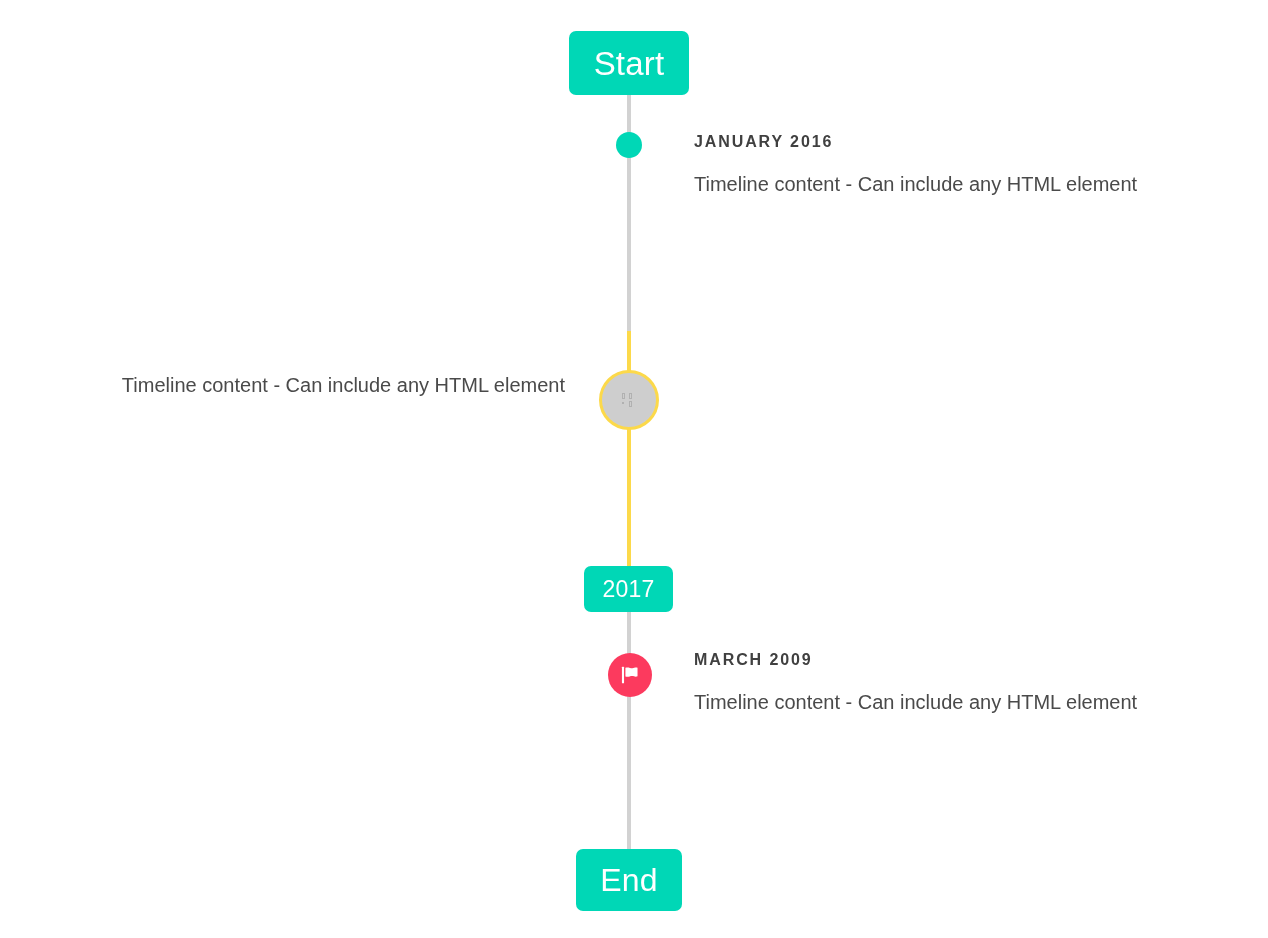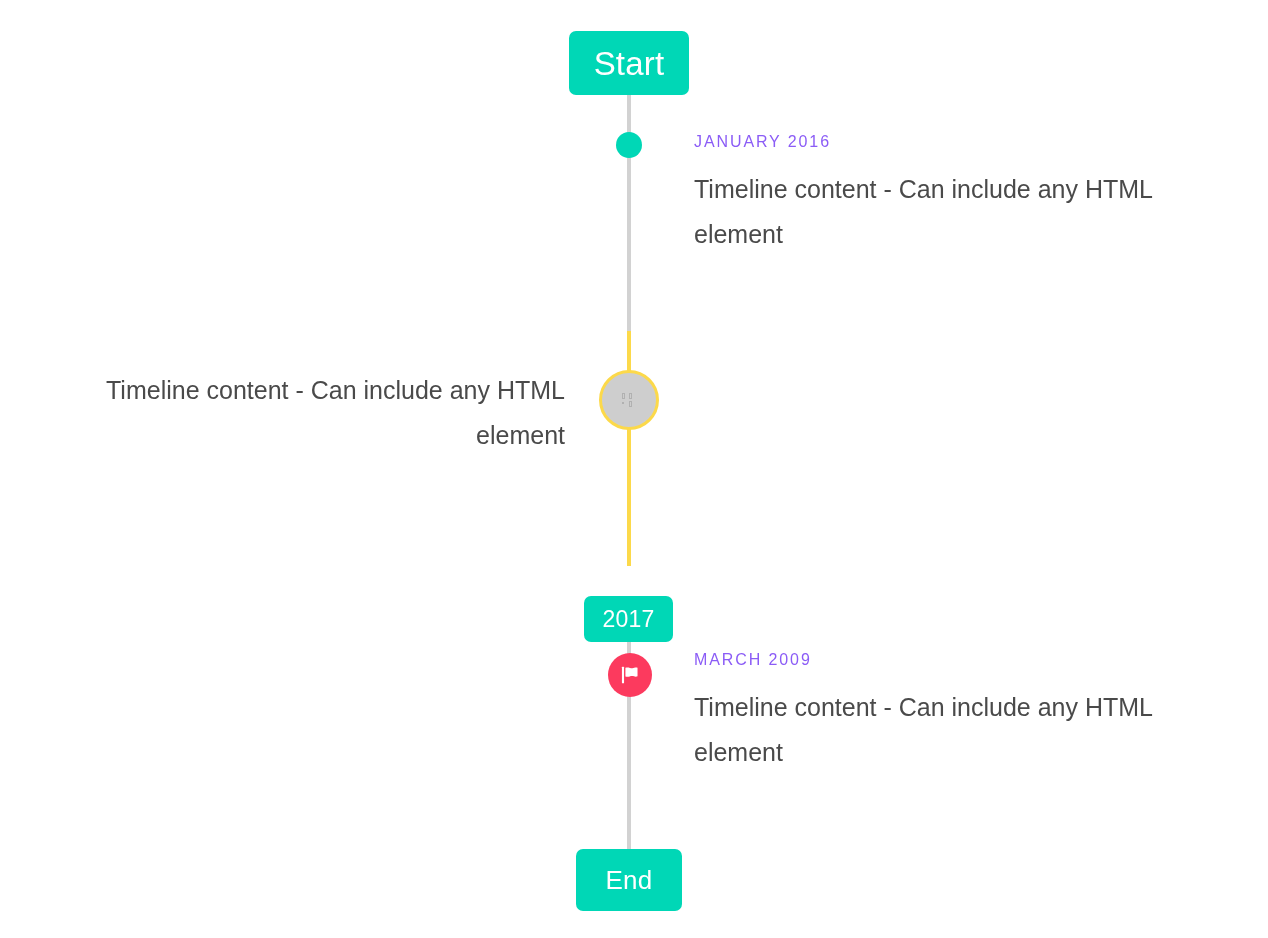--- a/index.html
+++ b/index.html
@@ -48,24 +48,24 @@
     cursor: pointer;
   }
   .pill-start {
     left: 569px; top: 31px;
     width: 120px; height: 64px;
     font-size: 33px;
   }
   .pill-end {
     left: 576px; top: 849px;
     width: 106px; height: 62px;
-    font-size: 26px;
+    font-size: 32px;
   }
   .pill-mid {
-    left: 584px; top: 596px;
+    left: 584px; top: 566px;
     width: 89px; height: 46px;
     font-size: 23px;
   }
 
   
   .marker {
     position: absolute;
     border-radius: 50%;
     box-sizing: border-box;
     cursor: pointer;
@@ -101,27 +101,27 @@
 
   
   .entry {
     position: absolute;
   }
   .entry-right { left: 694px; width: 540px; text-align: left; }
   .entry-left  { left: 25px;  width: 540px; text-align: right; }
 
   .entry-date {
     font-size: 16px;
-    font-weight: normal;
+    font-weight: bold;
     letter-spacing: 1.9px;
-    color: #8b5cf6;
+    color: #404040;
     margin: 0 0 16px 0;
   }
   .entry-body {
-    font-size: 25px;
+    font-size: 20px;
     line-height: 1.78;
     color: #4a4a4a;
     margin: 0;
     font-weight: 400;
   }
 
   .entry-jan   { top: 133px; }
   .entry-feb   { top: 368px; }
   .entry-mar   { top: 651px; }
 </style>

